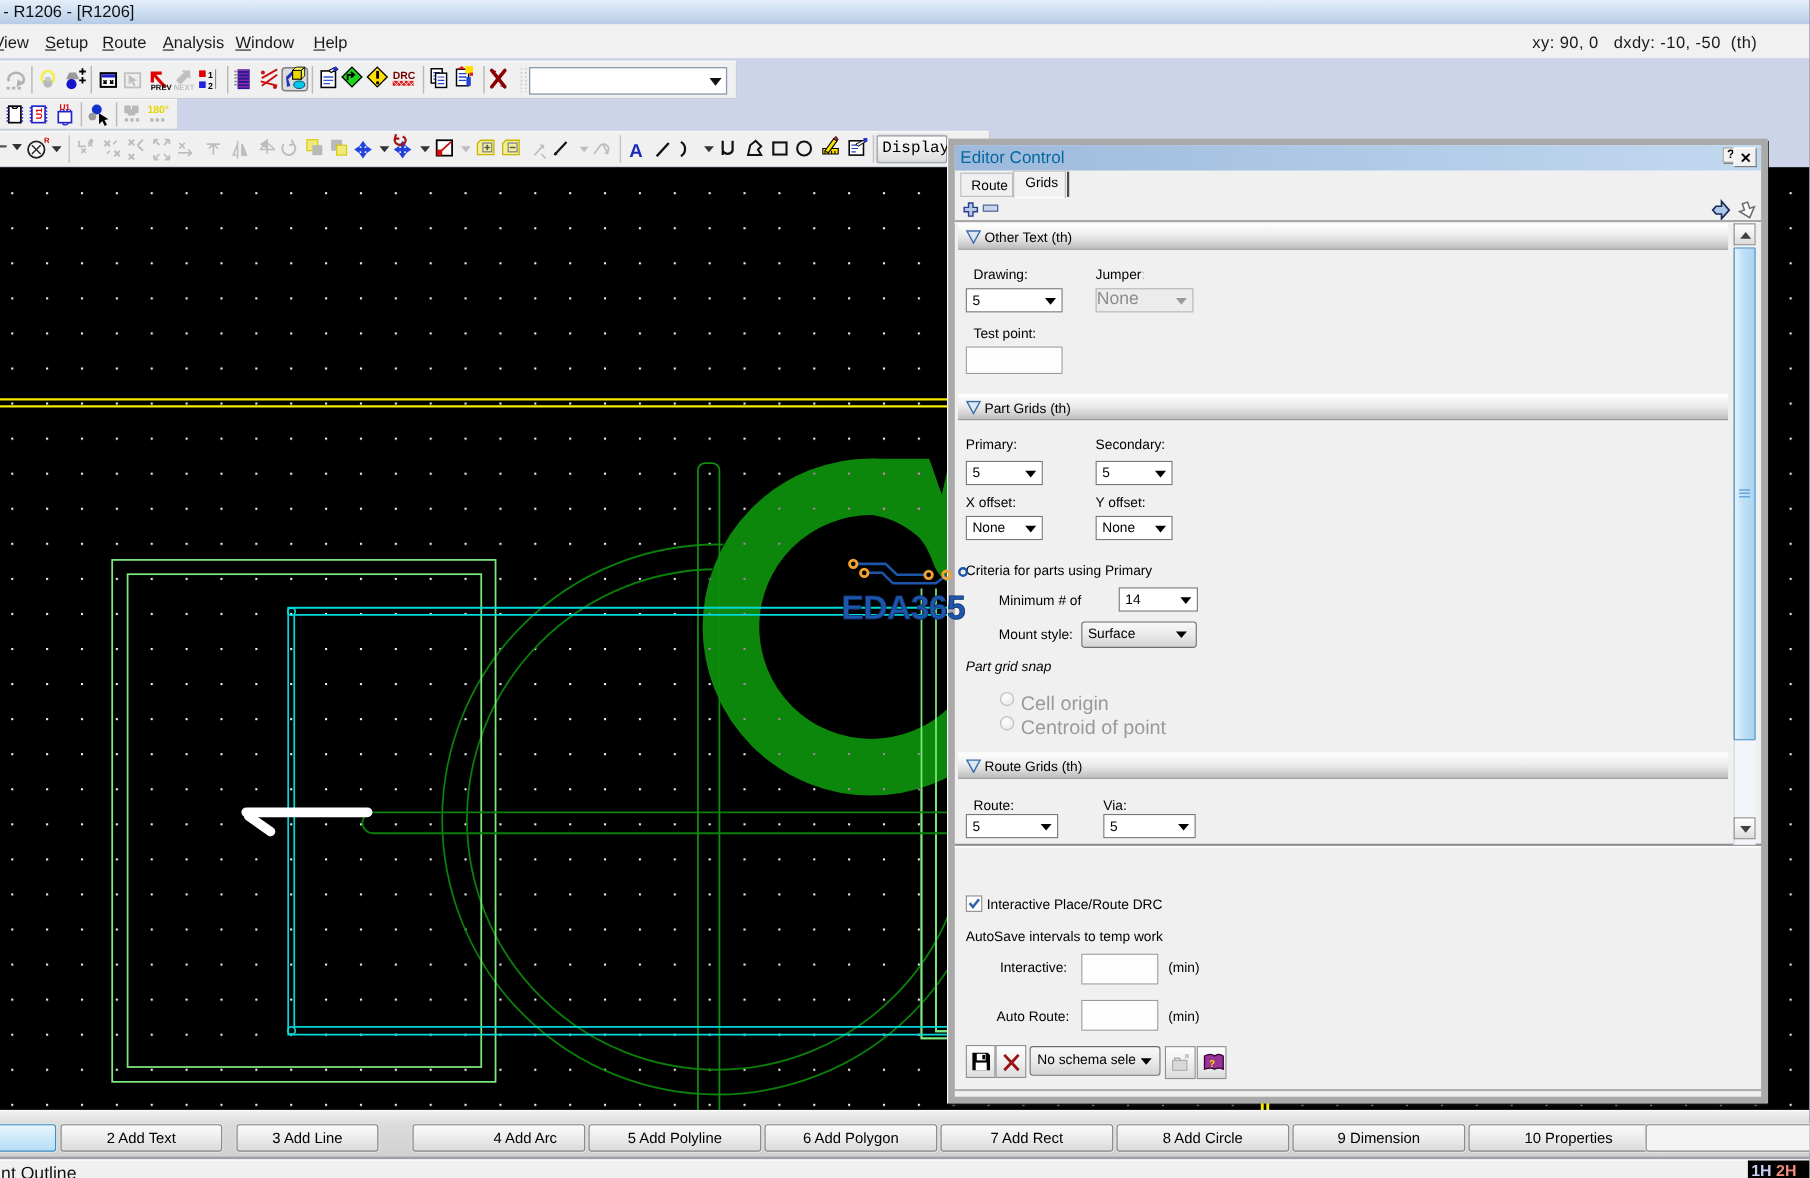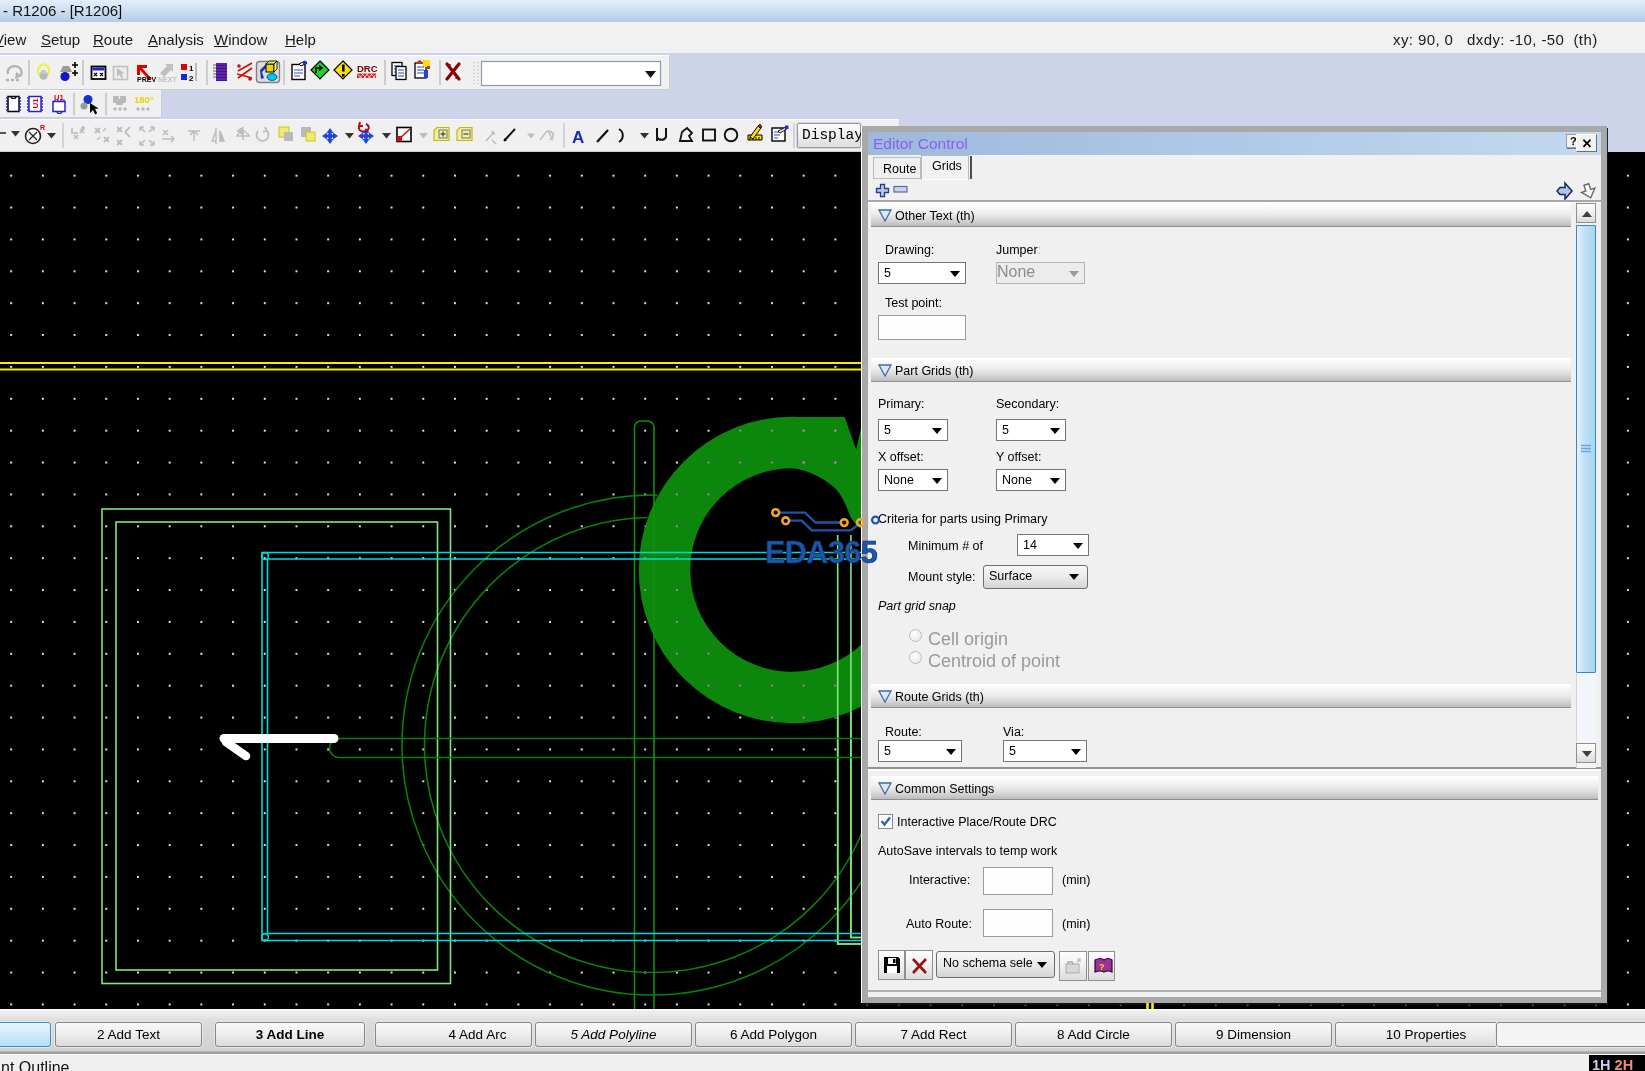--- a/index.html
+++ b/index.html
@@ -285,21 +285,21 @@
         <circle cx="265" cy="556" r="3.4"></circle>
         <circle cx="265" cy="937" r="3.4"></circle>
       </g>
       <path d="M224 738.5 H334" stroke="#fff" stroke-width="9" stroke-linecap="round"></path>
       <path d="M226 742 L246 756" stroke="#fff" stroke-width="8.5" stroke-linecap="round"></path>
     </g>
   </svg>
 <div class="abs" style="left:861px;top:126px;width:746px;height:877px;background:#f0f0f0;border-left:1px solid #fdfdfd;box-shadow:1px 2px 0 rgba(15,15,15,.9);">
     <div class="abs" style="left:0;top:0;width:745px;height:877px;border:6px solid #a9a9a9;"></div>
     <div class="abs" style="left:6px;top:6px;width:733px;height:23px;background:linear-gradient(to right,#9db9db,#c2d9f0);"></div>
-    <div class="abs" style="left:11px;top:9px;font-size:15.5px;color:#8b5cf6;">Editor Control</div>
+    <div class="abs" style="left:11px;top:9px;font-size:15.5px;color:#0369a1;">Editor Control</div>
     <div class="abs" style="left:704px;top:8px;width:13px;height:14px;background:#f4f4f4;border:1px solid #999;box-shadow:1px 1px 0 #777;">
       <span style="position:absolute;left:3px;top:0px;font-size:11px;font-weight:bold;color:#000;">?</span>
     </div>
     <div class="abs" style="left:714px;top:8px;width:21px;height:18px;background:#f2f2f2;border-top:1px solid #fff;border-left:1px solid #fff;border-right:1.5px solid #6e6e6e;border-bottom:1.5px solid #6e6e6e;">
       <span style="position:absolute;left:4.5px;top:0.5px;font-size:13px;font-weight:bold;color:#000;">✕</span>
     </div>
     <div class="tab" style="left:11px;top:31px;width:48px;height:22px;">
       <span style="position:absolute;left:9px;top:4px;">Route</span>
     </div>
     <div class="tab" style="left:59px;top:29px;width:48px;height:25px;background:#f2f2f2;border-bottom:none;box-shadow:0 -1px 0 #fff inset;">
@@ -382,26 +382,20 @@
     <div class="abs lbl" style="left:141px;top:599px;">Via:</div>
     <div class="abs combo" style="left:16px;top:614px;width:84px;height:22px;">
       <span class="t">5</span>
       <span class="car"></span>
     </div>
     <div class="abs combo" style="left:141px;top:614px;width:84px;height:22px;">
       <span class="t">5</span>
       <span class="car"></span>
     </div>
     <div class="abs" style="left:6px;top:641px;width:733px;height:1.5px;background:#909090;box-shadow:0 1.5px 0 #fff;"></div>
-    <div class="abs" style="left:9px;top:650px;width:727px;height:24px;background:linear-gradient(#fefefe,#ececec 45%,#d8d8d8 72%,#bcbcbc);border-top:1px solid #fff;border-bottom:1.5px solid #8f8f8f;">
-      <svg style="position:absolute;left:7px;top:5px" width="14" height="13">
-        <path d="M1 1 h12 l-6 11z" fill="#dbe7f5" stroke="#3c6ea5" stroke-width="1.3"></path>
-      </svg>
-      <span style="position:absolute;left:24px;top:4.5px;font-size:12.5px;color:#000;">Common Settings</span>
-    </div>
     <div class="abs" style="left:16px;top:688px;width:15px;height:15px;background:#fdfdfd;border:1px solid #8a8a8a;">
       <svg style="position:absolute;left:0px;top:0px" width="13" height="13">
         <path d="M2.5 6 l3 3.5 L11 2.5" fill="none" stroke="#3567a8" stroke-width="2.4"></path>
       </svg>
     </div>
     <div class="abs lbl" style="left:35px;top:689px;">Interactive Place/Route DRC</div>
     <div class="abs lbl" style="left:16px;top:718px;">AutoSave intervals to temp work</div>
     <div class="abs lbl" style="left:47px;top:747px;">Interactive:</div>
     <div class="abs tbx" style="left:121px;top:741px;width:70px;height:28px;"></div>
     <div class="abs lbl" style="left:200px;top:747px;">(min)</div>
@@ -465,23 +459,23 @@
     <circle cx="775.7" cy="512.6" r="3.4" fill="none" stroke="#f2a233" stroke-width="2.6"></circle>
     <circle cx="785.7" cy="520.8" r="3.4" fill="none" stroke="#f2a233" stroke-width="2.6"></circle>
     <circle cx="844.2" cy="522.6" r="3.4" fill="none" stroke="#f2a233" stroke-width="2.6"></circle>
     <circle cx="860.4" cy="522.5" r="3.4" fill="none" stroke="#f2a233" stroke-width="2.6"></circle>
     <circle cx="875.5" cy="520" r="3.4" fill="none" stroke="#1c55aa" stroke-width="2.2"></circle>
     <path d="M1147.5 1003 v7 M1152.5 1003 v7" stroke="#f6ec00" stroke-width="2.6"></path>
   </svg>
 <div class="abs" style="left:0;top:1009px;width:1645px;height:45px;background:linear-gradient(#f2f2f2,#dcdcdc 25%,#d0d0d0);border-top:1px solid #fbfbfb;"></div>
 <div class="abs bbtn" style="left:-60px;width:111px;background:linear-gradient(#e8f5fd,#cfeafa 48%,#b6ddf5);border-color:#3a8fc8;"></div>
 <div class="abs bbtn" style="left:55px;width:147px;">2 Add Text</div>
-<div class="abs bbtn" style="left:215px;width:150px;font-weight:bold;">3 Add Line</div>
+<div class="abs bbtn" style="left:215px;width:129px;">3 Add Line</div>
 <div class="abs bbtn" style="left:375px;width:157px;padding-left:48px;">4 Add Arc</div>
-<div class="abs bbtn" style="left:535px;width:157px;font-style:italic;">5 Add Polyline</div>
+<div class="abs bbtn" style="left:535px;width:157px;">5 Add Polyline</div>
 <div class="abs bbtn" style="left:695px;width:157px;">6 Add Polygon</div>
 <div class="abs bbtn" style="left:855px;width:157px;">7 Add Rect</div>
 <div class="abs bbtn" style="left:1015px;width:157px;">8 Add Circle</div>
 <div class="abs bbtn" style="left:1175px;width:157px;">9 Dimension</div>
 <div class="abs bbtn" style="left:1335px;width:182px;">10 Properties</div>
 <div class="abs bbtn" style="left:1496px;width:210px;background:#f4f4f4;"></div>
 <div class="abs" style="left:0;top:1054px;width:1645px;height:17px;background:#f0f0f0;border-top:1px solid #fff;box-shadow:0 -2.5px 0 #9ea0a8;"></div>
 <div class="abs" style="left:1px;top:1059px;font-size:16px;color:#111;">nt Outline</div>
 <div class="abs" style="left:1589px;top:1055px;width:56px;height:16px;background:#000;"></div>
 <div class="abs" style="left:1592px;top:1057px;font-size:14.5px;font-weight:bold;color:#c8cdf2;">1H <span style="color:#f28a7a">2H</span></div>

